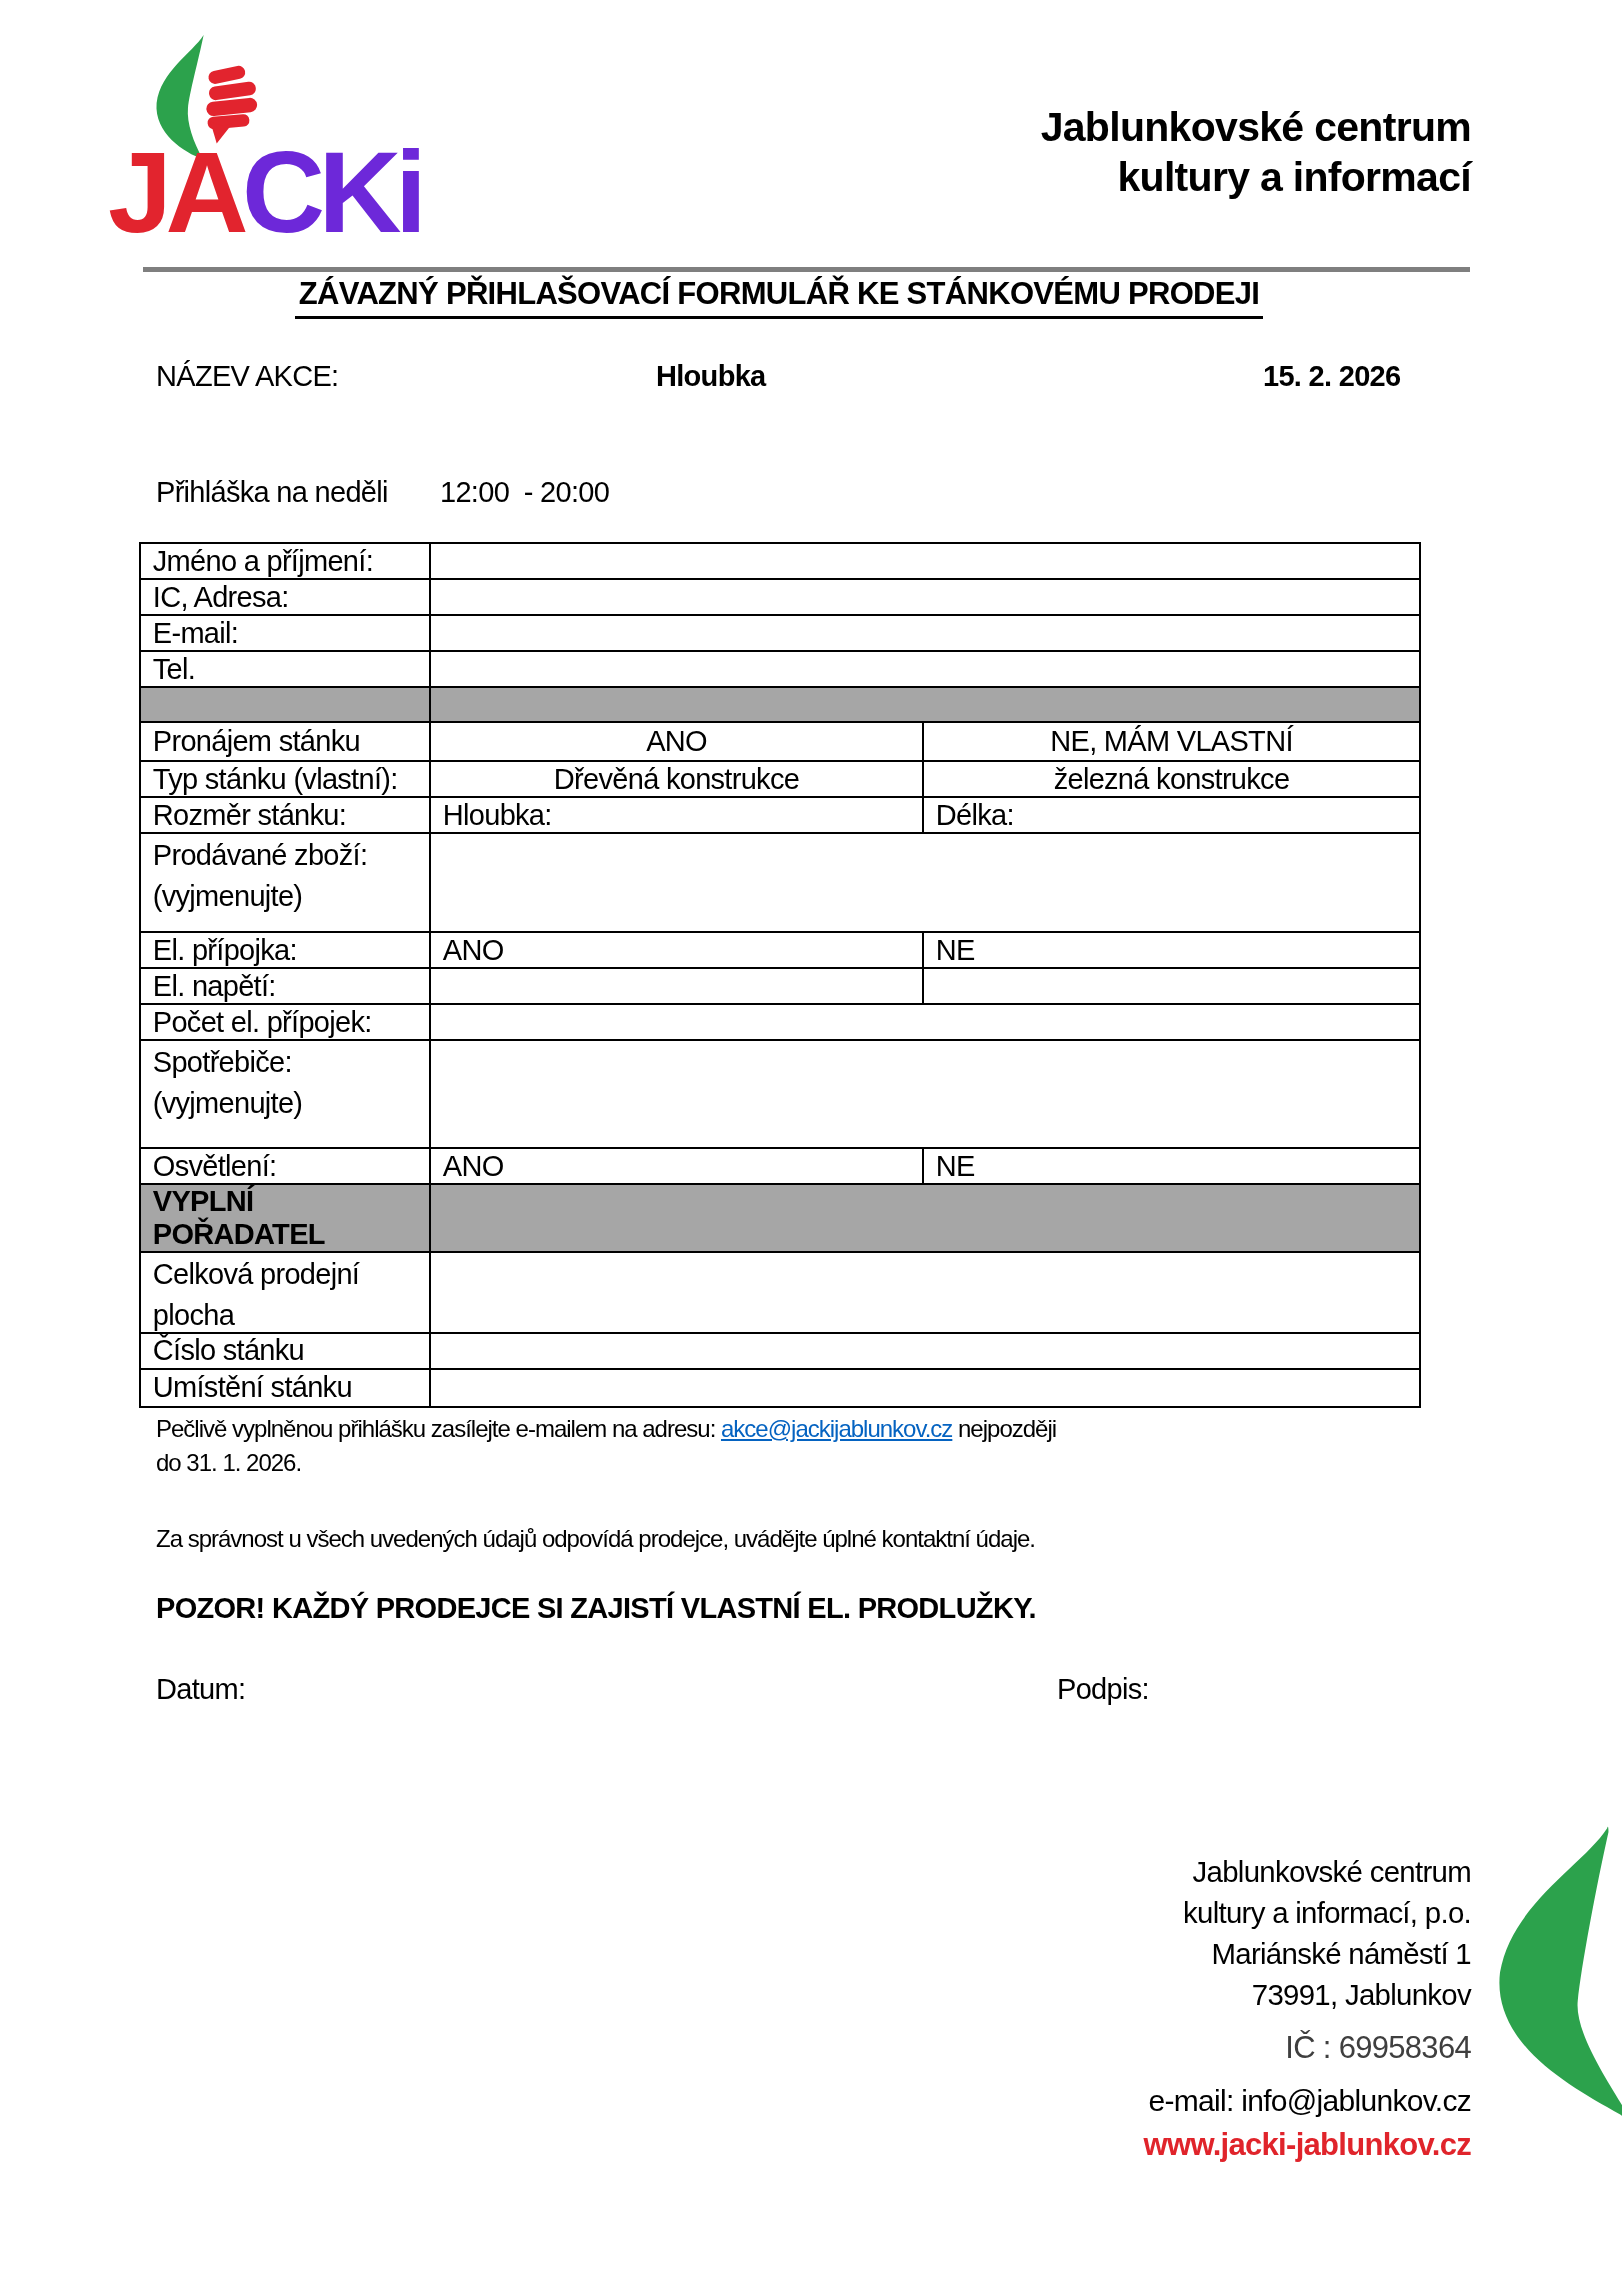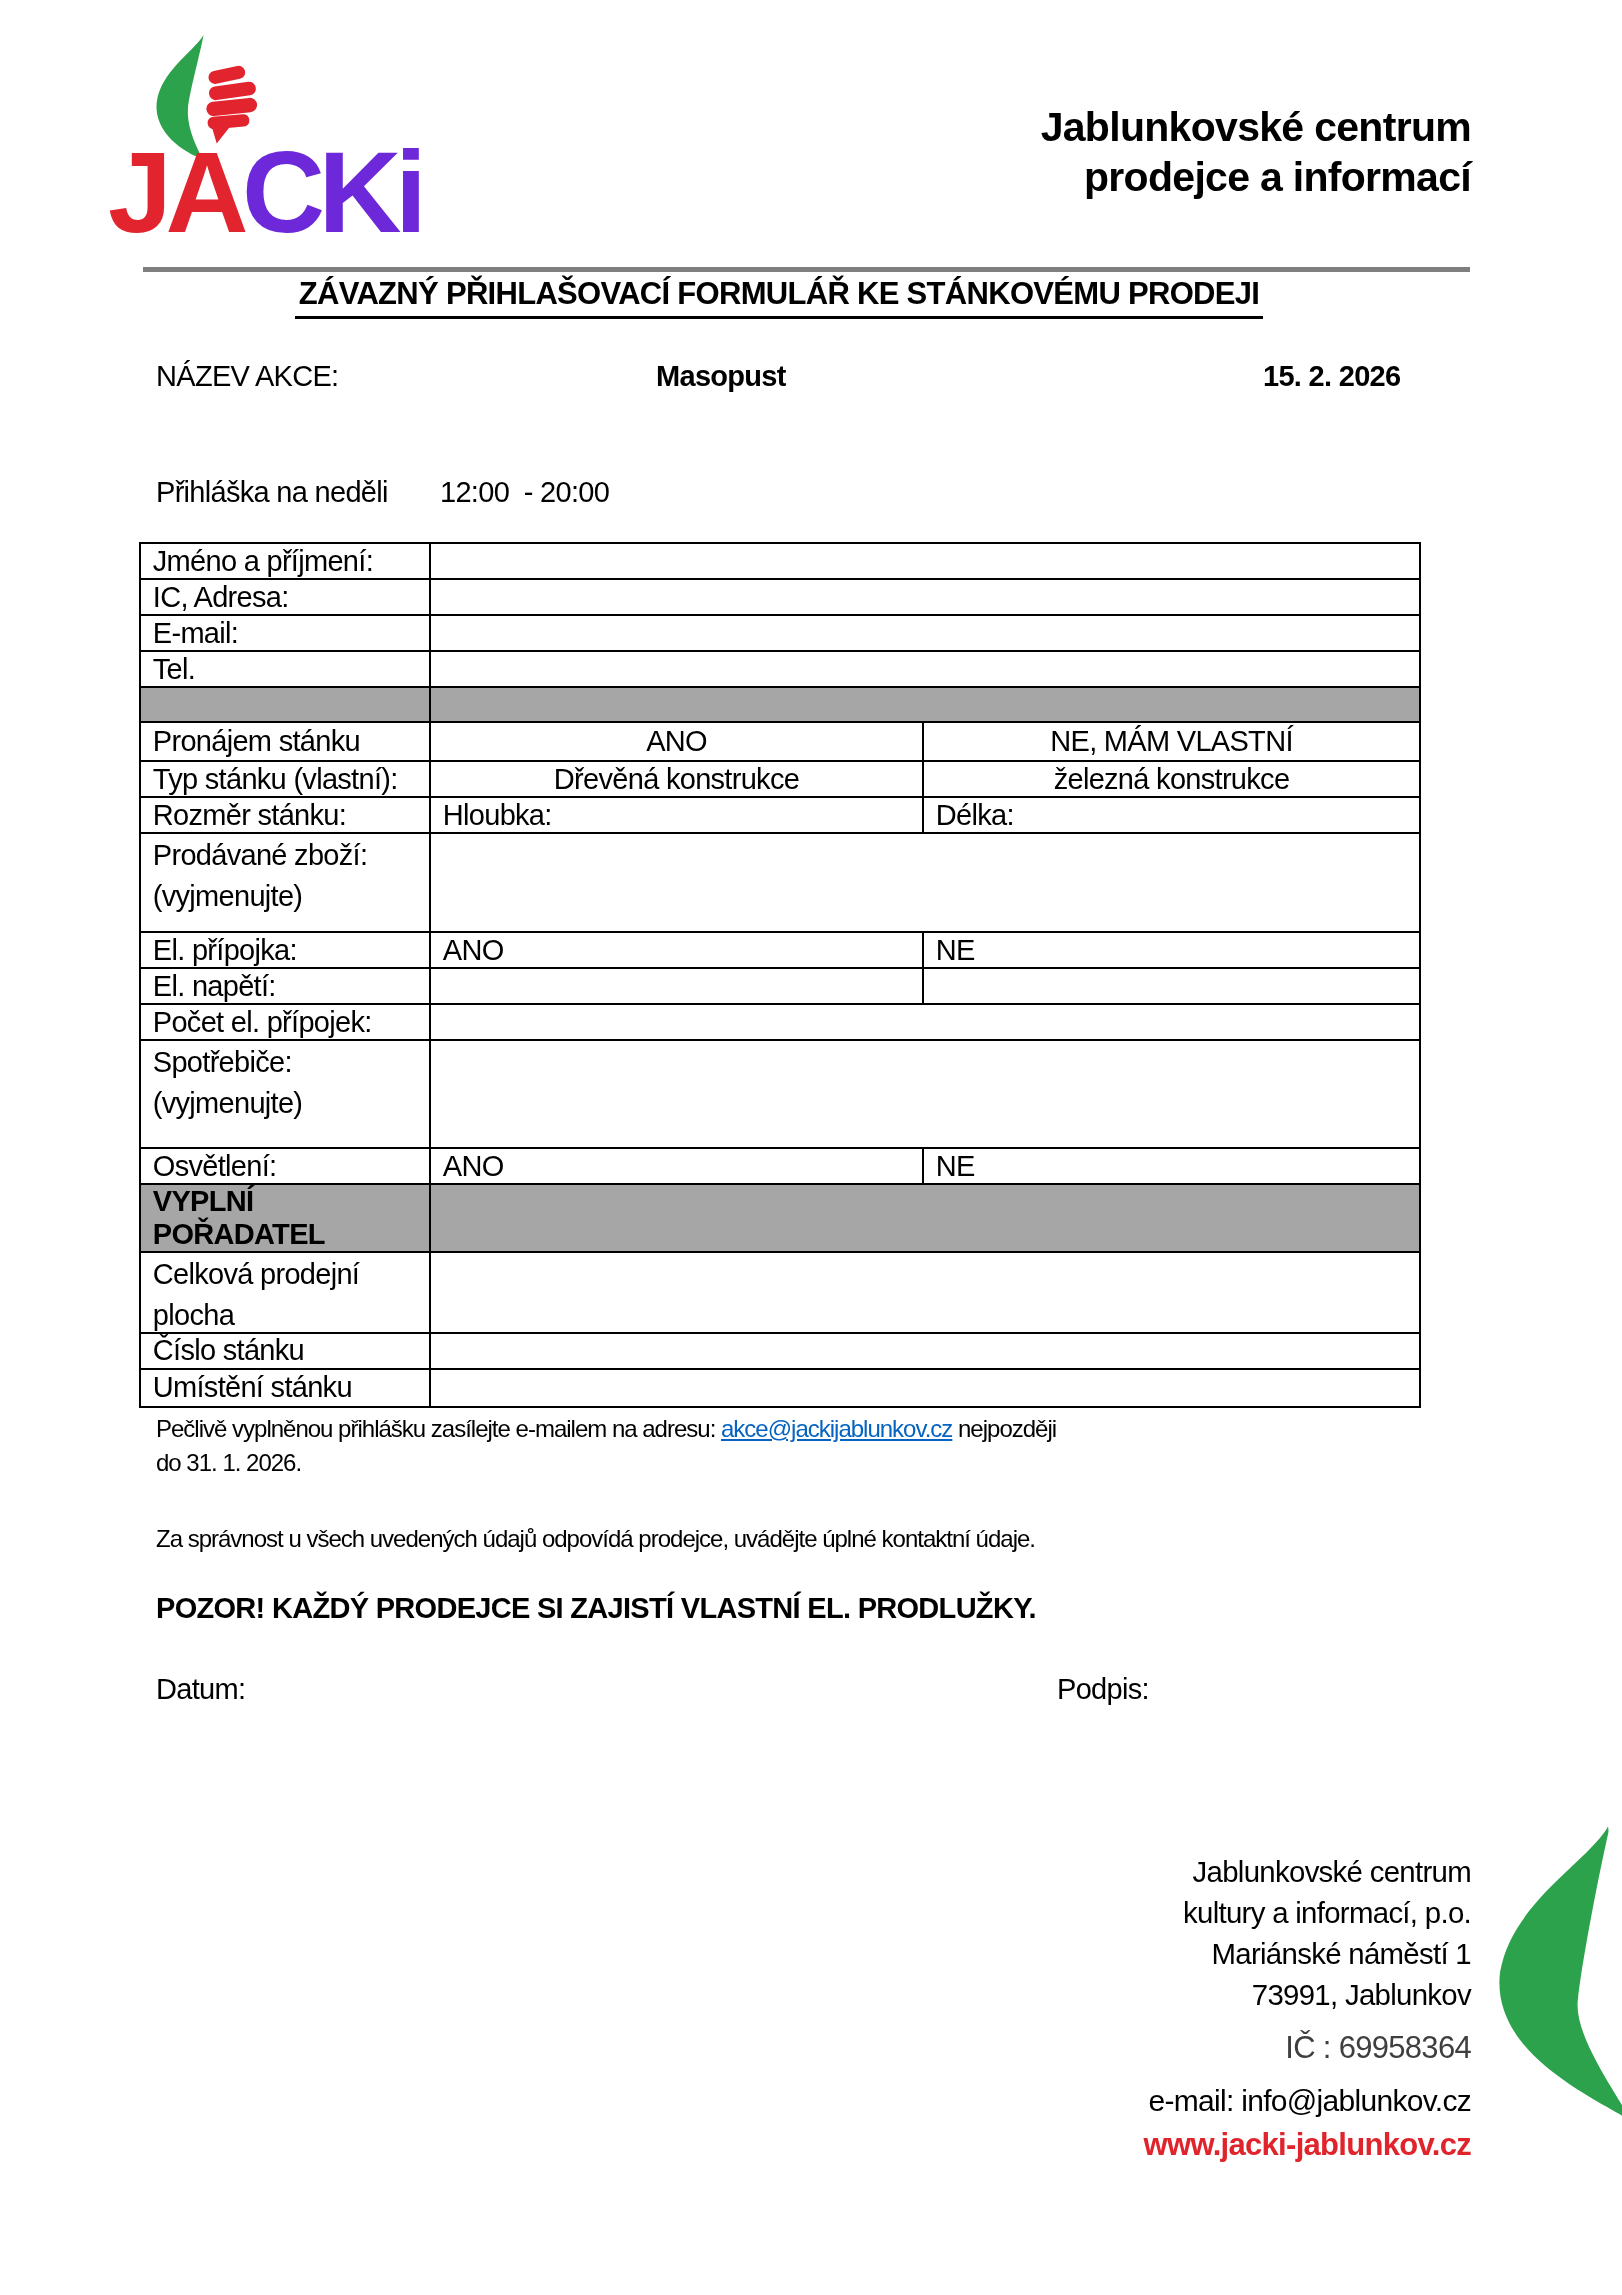--- a/index.html
+++ b/index.html
@@ -78,32 +78,32 @@
         <rect x="80" y="105" width="78" height="22" rx="11" transform="rotate(-6 119 116)"></rect>
         <rect x="82" y="129" width="64" height="19" rx="9" transform="rotate(-5 114 138)"></rect>
         <path d="M86 138 C 100 146, 112 146, 122 139 L 96 172 C 92 158, 89 148, 86 138 Z"></path>
       </g>
     </svg>
     <div class="logo-text"><span class="logo-red">JA</span><span class="logo-green">CKi</span></div>
   </div>
 
   <div class="org-title">
     <div>Jablunkovské centrum</div>
-    <div>prodejce a informací</div>
+    <div>kultury a informací</div>
   </div>
 
   <div class="top-rule"></div>
 
   <div class="doc-title-wrap">
     <span class="doc-title">ZÁVAZNÝ PŘIHLAŠOVACÍ FORMULÁŘ KE STÁNKOVÉMU PRODEJI</span>
   </div>
 
   <div class="event-row">
     <span class="event-label">NÁZEV AKCE:</span>
-    <span class="event-name">Masopust</span>
+    <span class="event-name">Hloubka</span>
     <span class="event-date">15. 2. 2026</span>
   </div>
 
   <div class="signup-row">
     <span class="signup-label">Přihláška na neděli</span>
     <span class="signup-time">12:00  - 20:00</span>
   </div>
 
   <table class="form">
     <colgroup>

